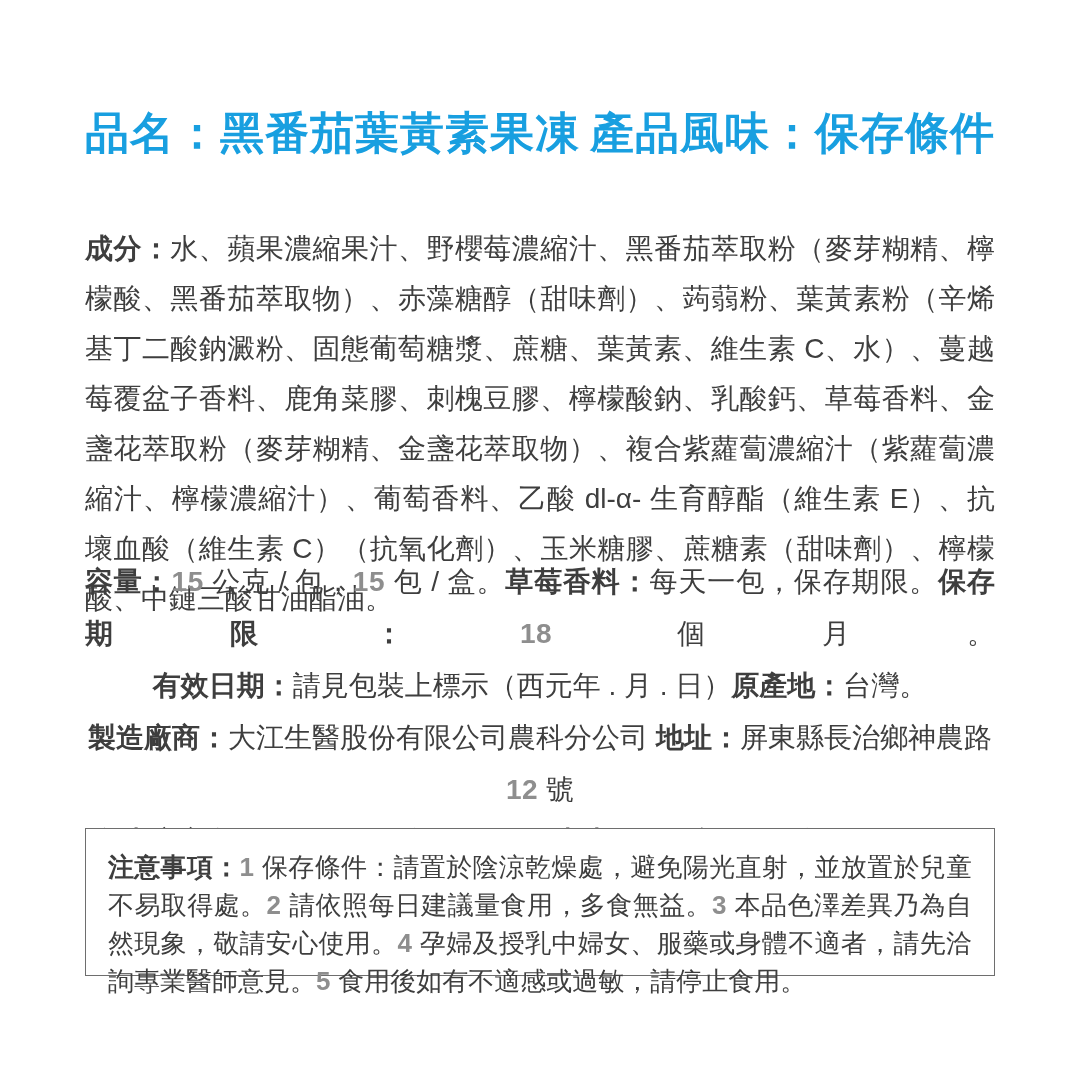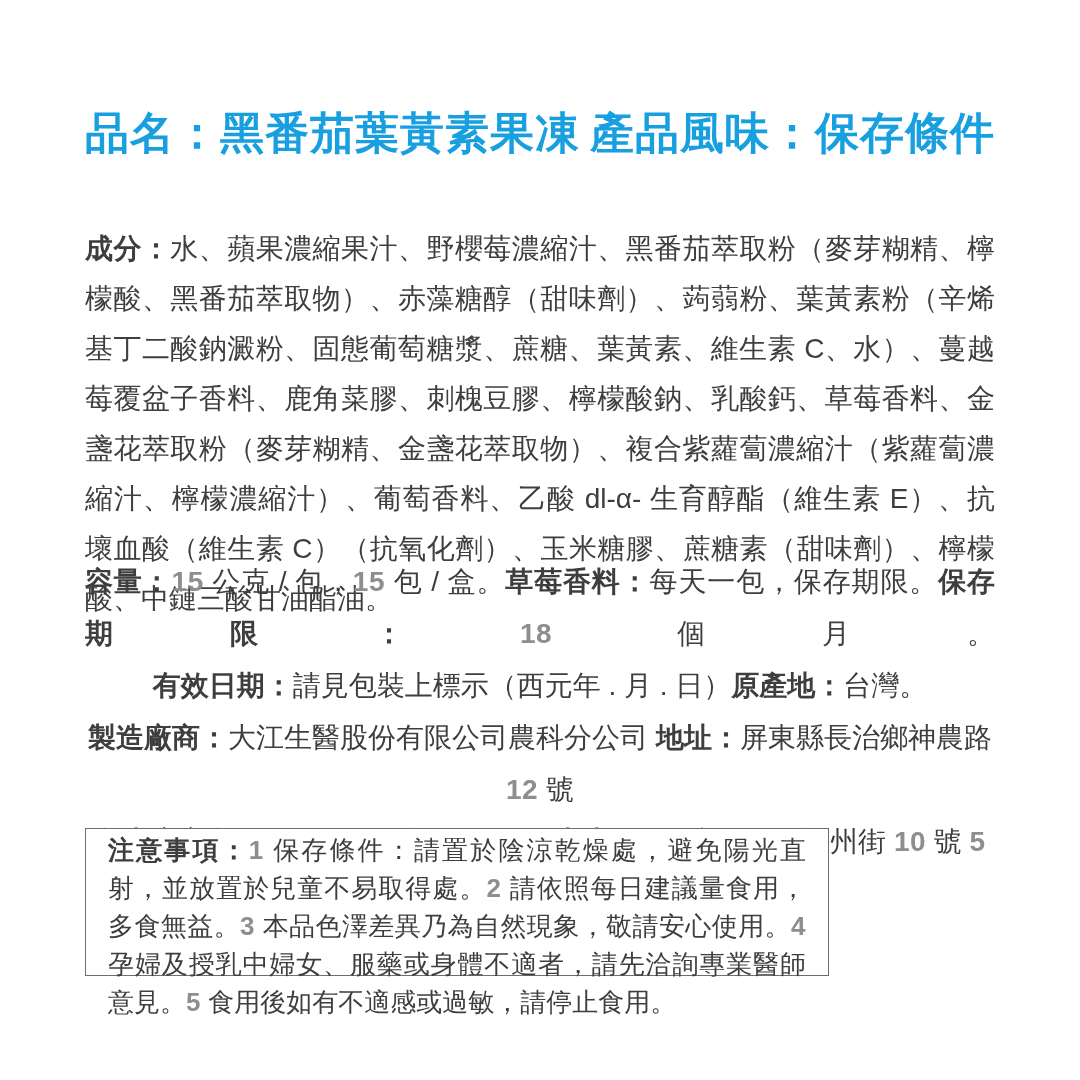--- a/index.html
+++ b/index.html
@@ -44,23 +44,23 @@
   }
   .jlast{text-align:justify;text-align-last:justify;}
 
   
   .sg-b{font-weight:700;color:var(--text);}
   .sg-n{font-weight:400;color:var(--text);}
   .sg-num{font-weight:700;color:var(--num);letter-spacing:0.5px;}
 
   
   .notice-box{
-    position:absolute;left:85px;top:828px;width:744px;height:148px;
+    position:absolute;left:85px;top:828px;width:910px;height:148px;
     box-sizing:border-box;border:1px solid var(--border);
-    padding:2px 22px 11px 22px;background:var(--bg);
+    padding:19px 22px 11px 22px;background:var(--bg);
   }
   .notice-text{
     margin:0;font-size:26px;line-height:38px;text-align:justify;
   }
 </style>
 </head>
 <body>
 
 <div class="page">
 

